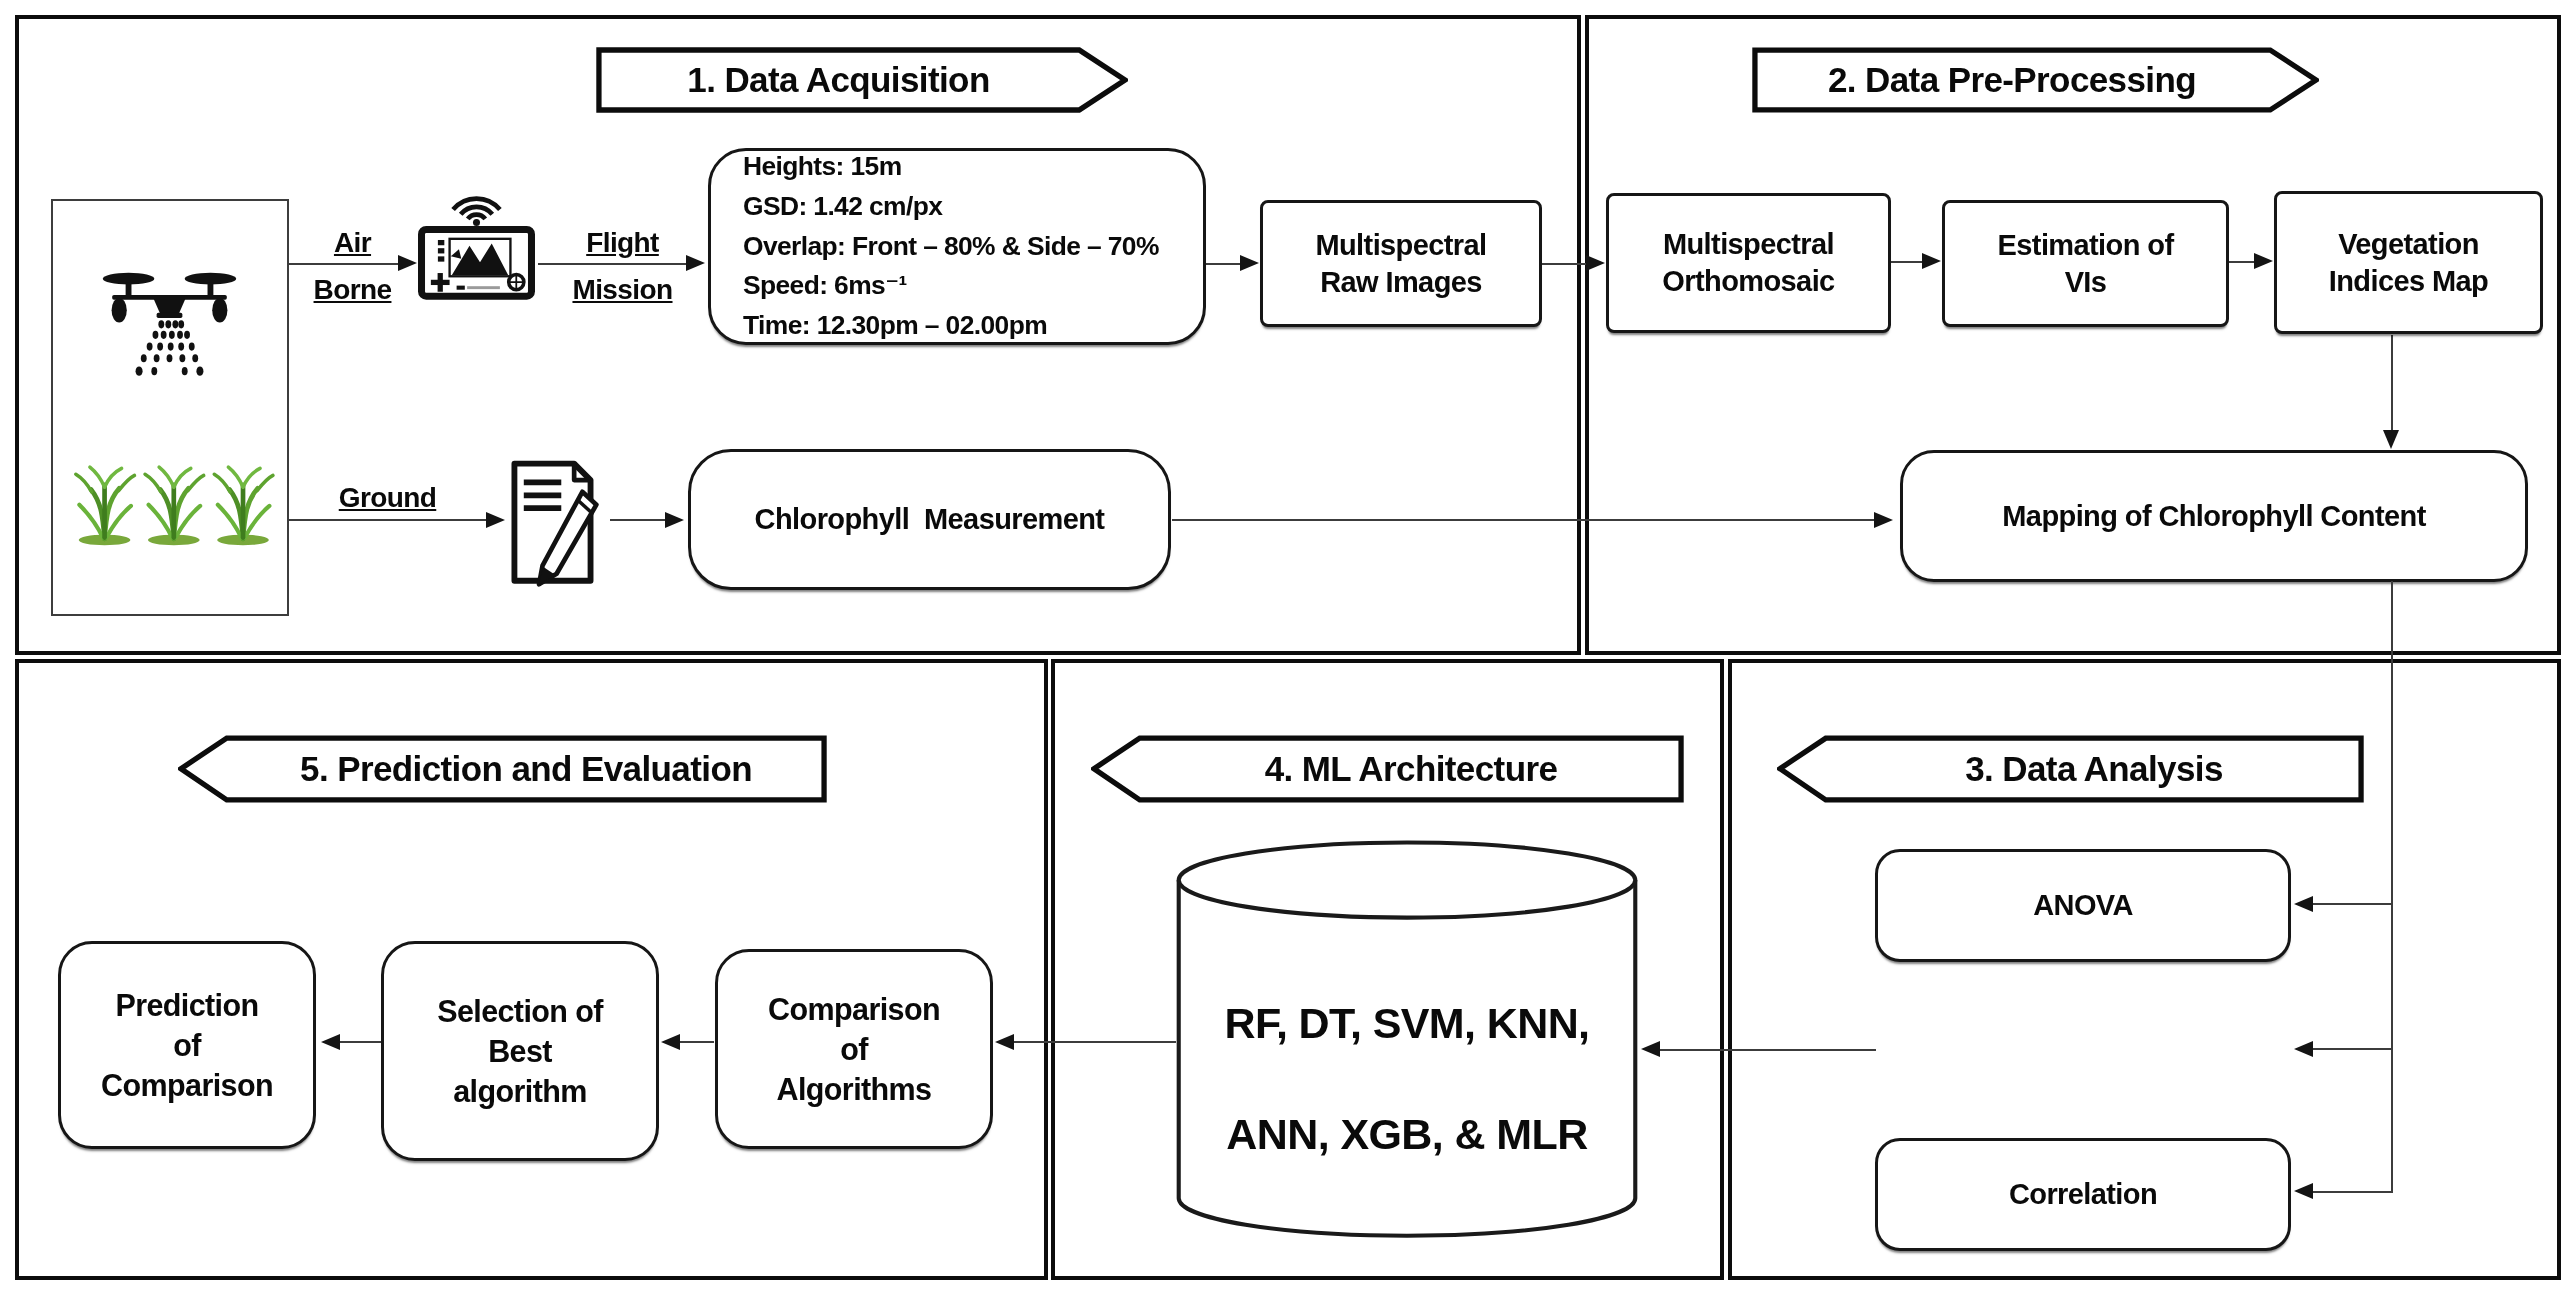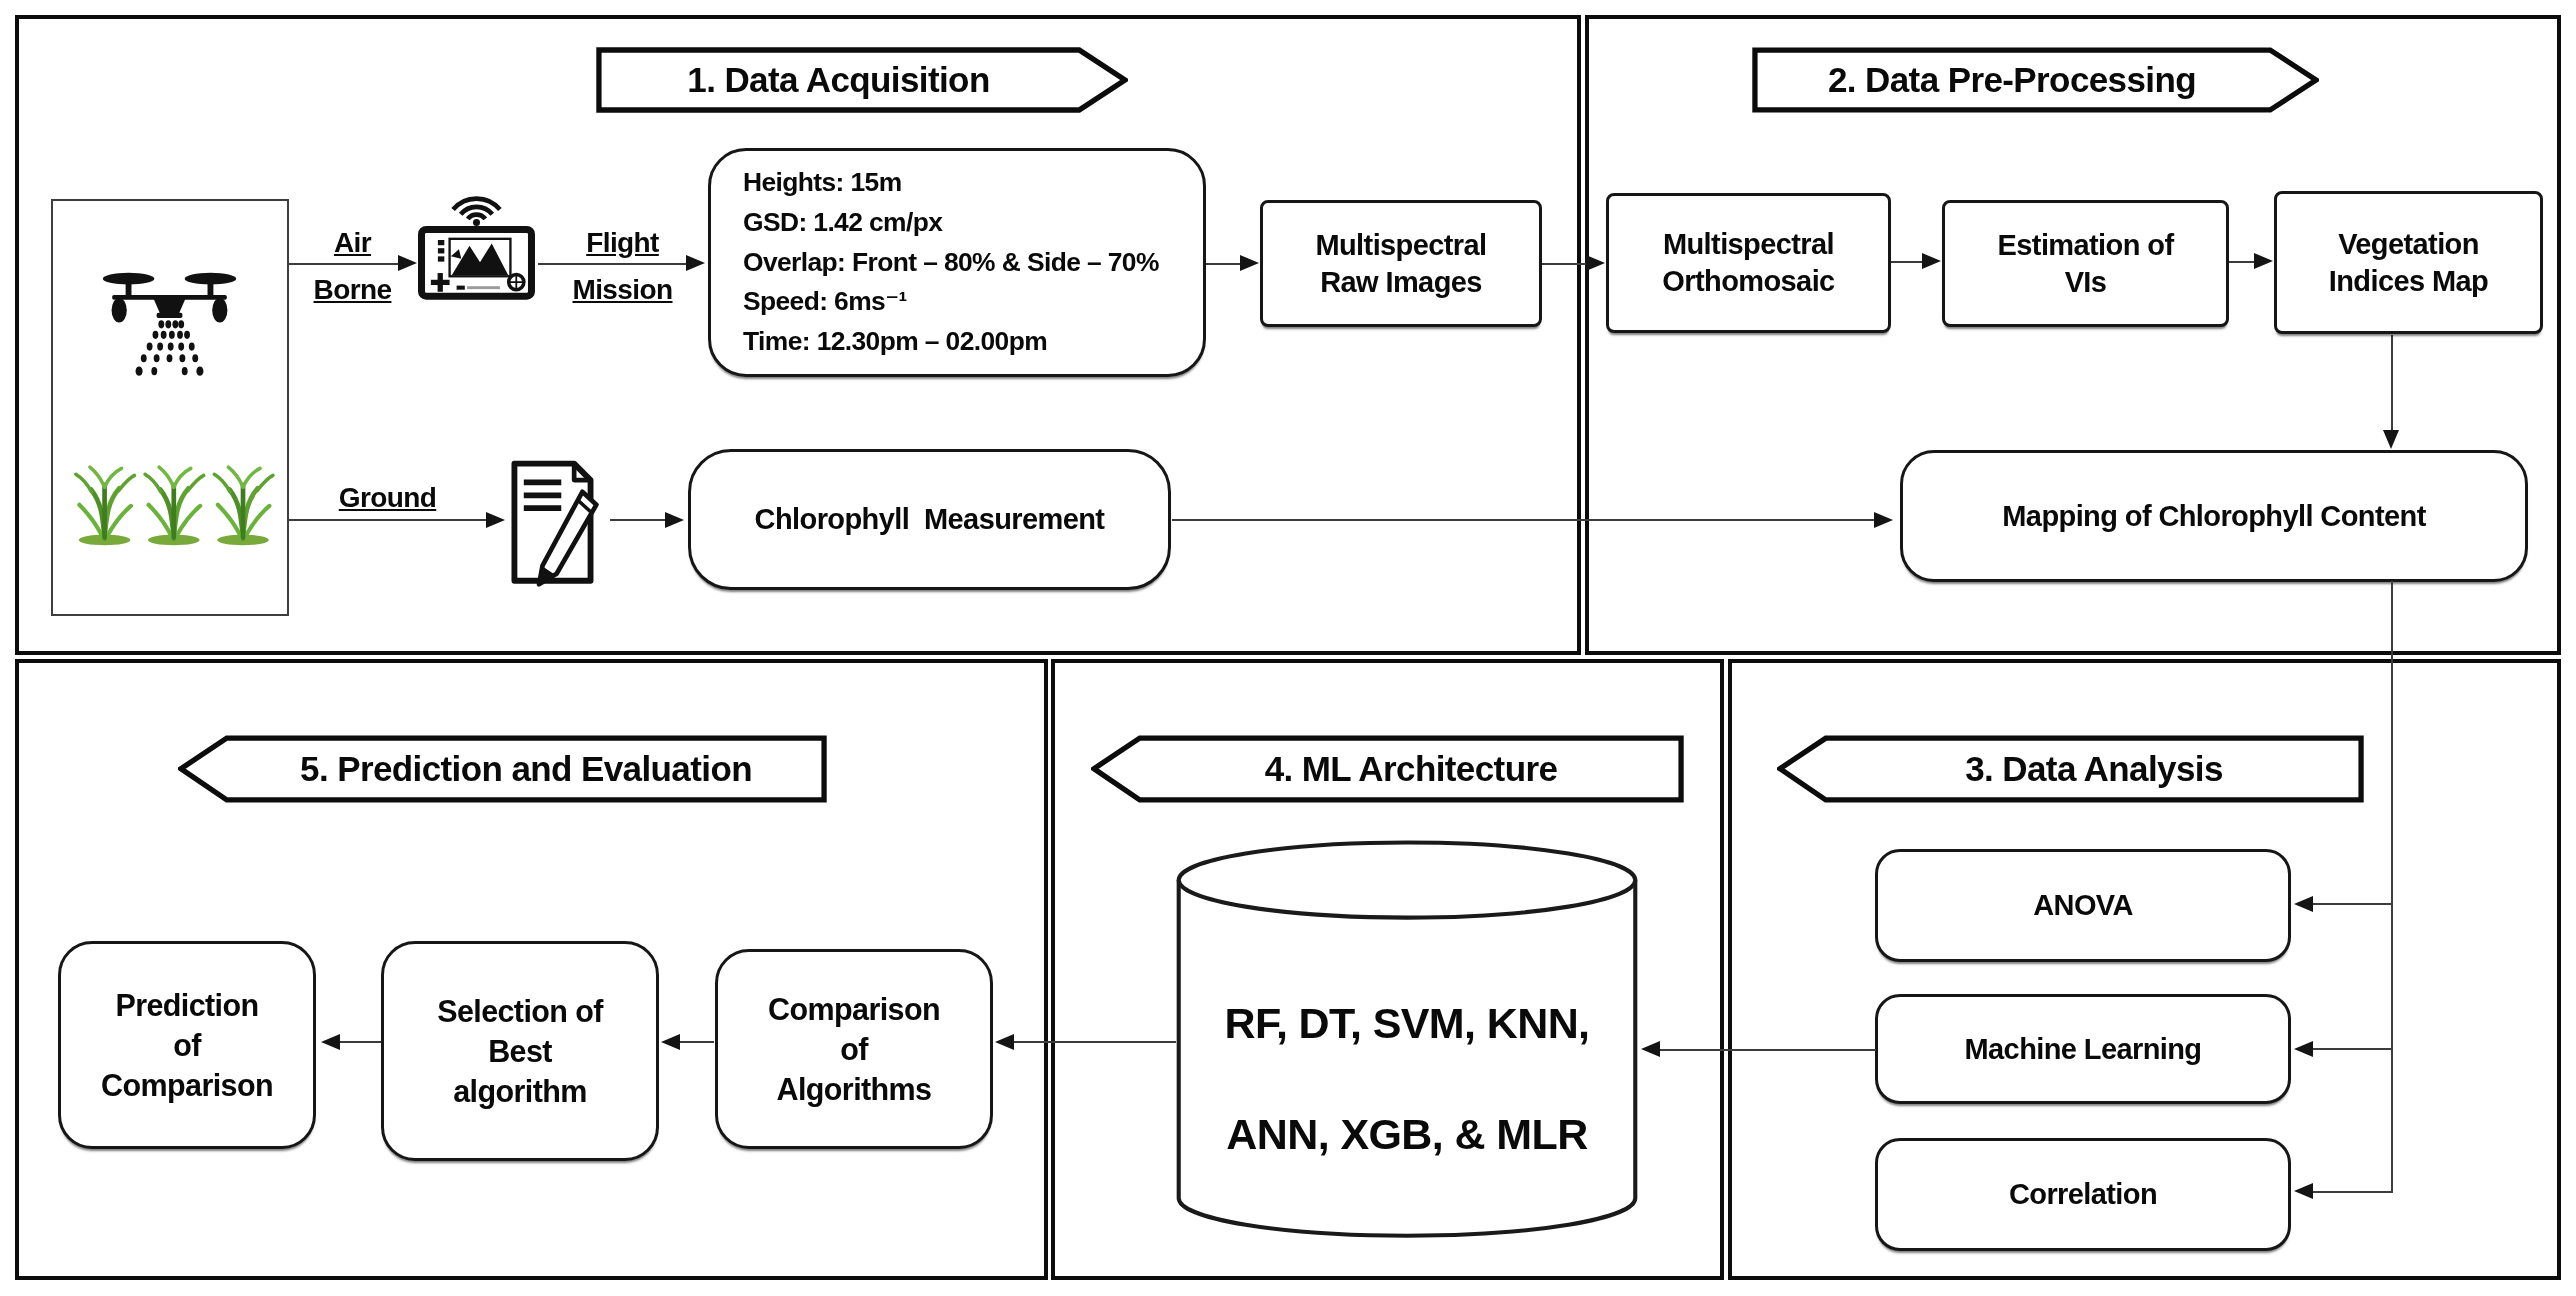--- a/index.html
+++ b/index.html
@@ -169,21 +169,21 @@
     <polygon points="56,214 63,184 84,198" fill="#111"></polygon>
     <path d="M122 70 L144 90" stroke="#111" stroke-width="6"></path>
   </svg>
 
   <div class="lbl" style="left:294px;top:227px;width:117px;">Air</div>
   <div class="lbl" style="left:294px;top:274px;width:117px;">Borne</div>
   <div class="lbl" style="left:558px;top:227px;width:129px;">Flight</div>
   <div class="lbl" style="left:558px;top:274px;width:129px;">Mission</div>
   <div class="lbl" style="left:317px;top:482px;width:141px;">Ground</div>
 
-  <div class="box params" style="left:708px;top:148px;width:498px;height:229px;text-align:center;">
+  <div class="box params" style="left:708px;top:148px;width:498px;height:197px;text-align:center;">
     <div class="l">Heights: 15m</div>
     <div class="l">GSD: 1.42 cm/px</div>
     <div class="l">Overlap: Front – 80% &amp; Side – 70%</div>
     <div class="l">Speed: 6ms⁻¹</div>
     <div class="l">Time: 12.30pm – 02.00pm</div>
   </div>
 
   <div class="box" style="left:1260px;top:200px;width:282px;height:127px;">
     <div class="l">Multispectral</div>
     <div class="l">Raw Images</div>
@@ -204,23 +204,20 @@
   <div class="box" style="left:2274px;top:191px;width:269px;height:143px;">
     <div class="l">Vegetation</div>
     <div class="l">Indices Map</div>
   </div>
   <div class="box" style="left:1900px;top:450px;width:628px;height:132px;border-radius:34px;">
     <div class="l">Mapping of Chlorophyll Content</div>
   </div>
 
   <div class="box" style="left:1875px;top:849px;width:416px;height:113px;border-radius:25px;">
     <div class="l">ANOVA</div>
-  </div>
-  <div class="box" style="left:1875px;top:994px;width:416px;height:110px;border-radius:25px;">
-    <div class="l">Machine Learning</div>
   </div>
   <div class="box" style="left:1875px;top:1138px;width:416px;height:113px;border-radius:25px;">
     <div class="l">Correlation</div>
   </div>
 
   <div class="cyl" style="left:1175px;top:839px;width:464px;height:419px;">
     <svg width="464" height="419" viewBox="0 0 790 714">
       <path d="M6 70 L6 612 A389 64 0 0 0 784 612 L784 70" fill="#fff" stroke="#1a1a1a" stroke-width="7"></path>
       <ellipse cx="395" cy="70" rx="389" ry="64" fill="#fff" stroke="#1a1a1a" stroke-width="7"></ellipse>
     </svg>

